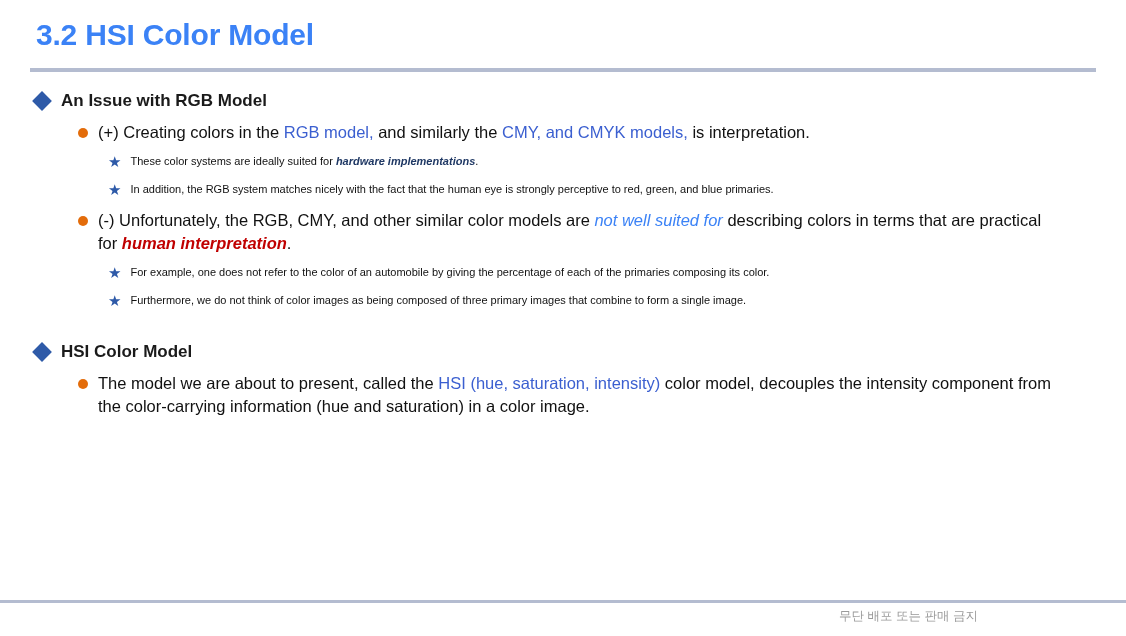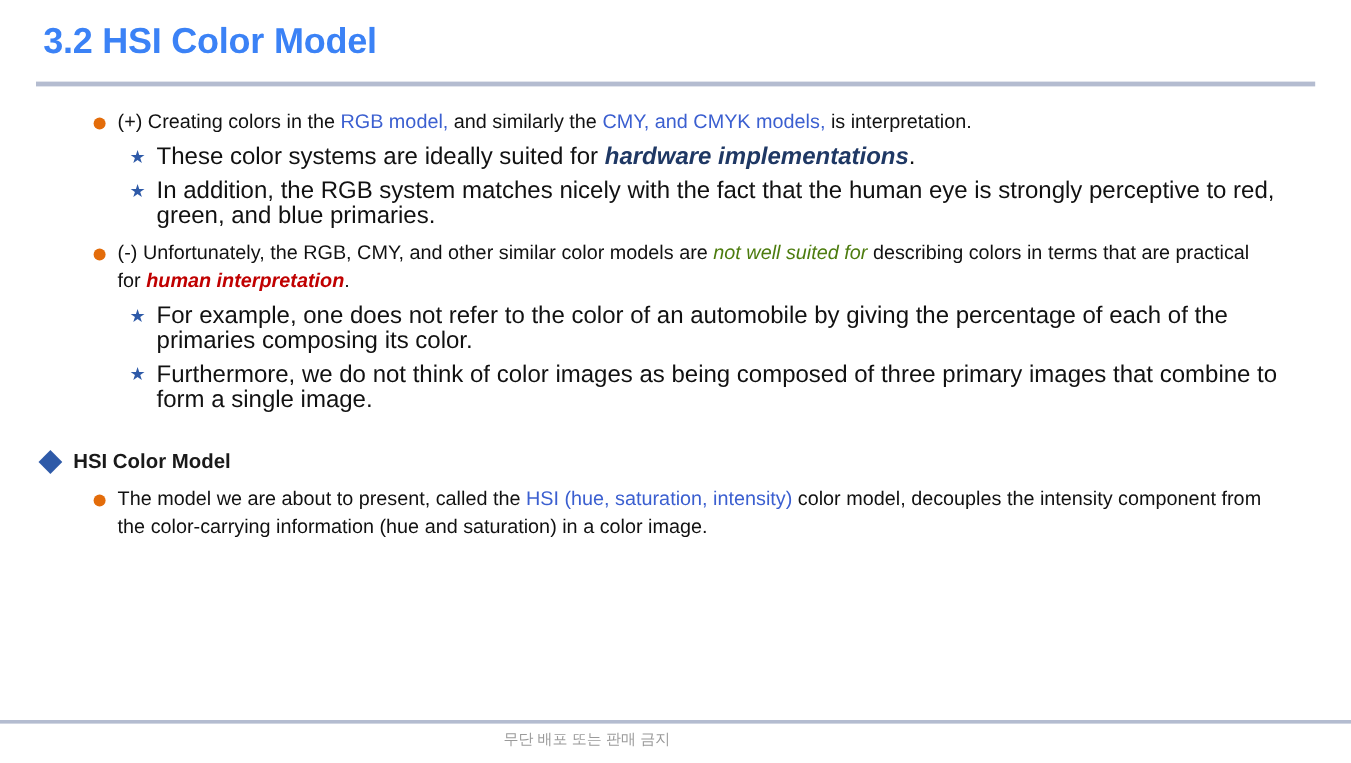--- a/index.html
+++ b/index.html
@@ -91,30 +91,30 @@
     padding-left: 78px;
   }
   .l3 .star {
     flex: 0 0 auto;
     font-size: 15px;
     color: #2e5aa8;
     line-height: 20px;
     margin: 1px 9px 0 0;
   }
   .l3 .txt {
-    font-size: 20px;
+    font-size: 11px;
     color: #111111;
     line-height: 21px;
     max-width: 980px;
   }
   .blue-i {
     color: #3b5fd0;
   }
   .red-i {
-    color: #4d7c0f;
+    color: #3b82f6;
     font-style: italic;
   }
   .blue-bi {
     color: #1f3864;
     font-style: italic;
     font-weight: bold;
   }
   .red-bi {
     color: #c00000;
     font-style: italic;
@@ -130,21 +130,21 @@
     top: 600px;
     width: 1126px;
     height: 3px;
     background: #b4bcd0;
   }
   .footer-note {
     position: absolute;
     top: 608px;
     left: 0;
     width: 978px;
-    text-align: center;
+    text-align: right;
     font-size: 12.5px;
     color: #9a9a9a;
   }
   .footer-brand {
     position: absolute;
     top: 628px;
     right: 18px;
     display: flex;
     align-items: center;
     gap: 8px;
@@ -186,20 +186,24 @@
 </head>
 <body>
 
 <div class="slide">
 
   <div class="title">3.2 HSI Color Model</div>
   <div class="title-rule"></div>
 
   <div class="body">
 
+    <div class="l1">
+      <span class="dia"></span>
+      <span class="txt">An Issue with RGB Model</span>
+    </div>
 
     <div class="l2">
       <span class="dot"></span>
       <span class="txt"><span>(+) Creating colors in the </span><span class="blue-i">RGB model,</span><span> and similarly the </span><span class="blue-i">CMY, and CMYK models,</span><span> is interpretation.</span></span>
     </div>
 
     <div class="l3">
       <span class="star">★</span>
       <span class="txt"><span>These color systems are ideally suited for </span><span class="blue-bi">hardware implementations</span><span>.</span></span>
     </div>

